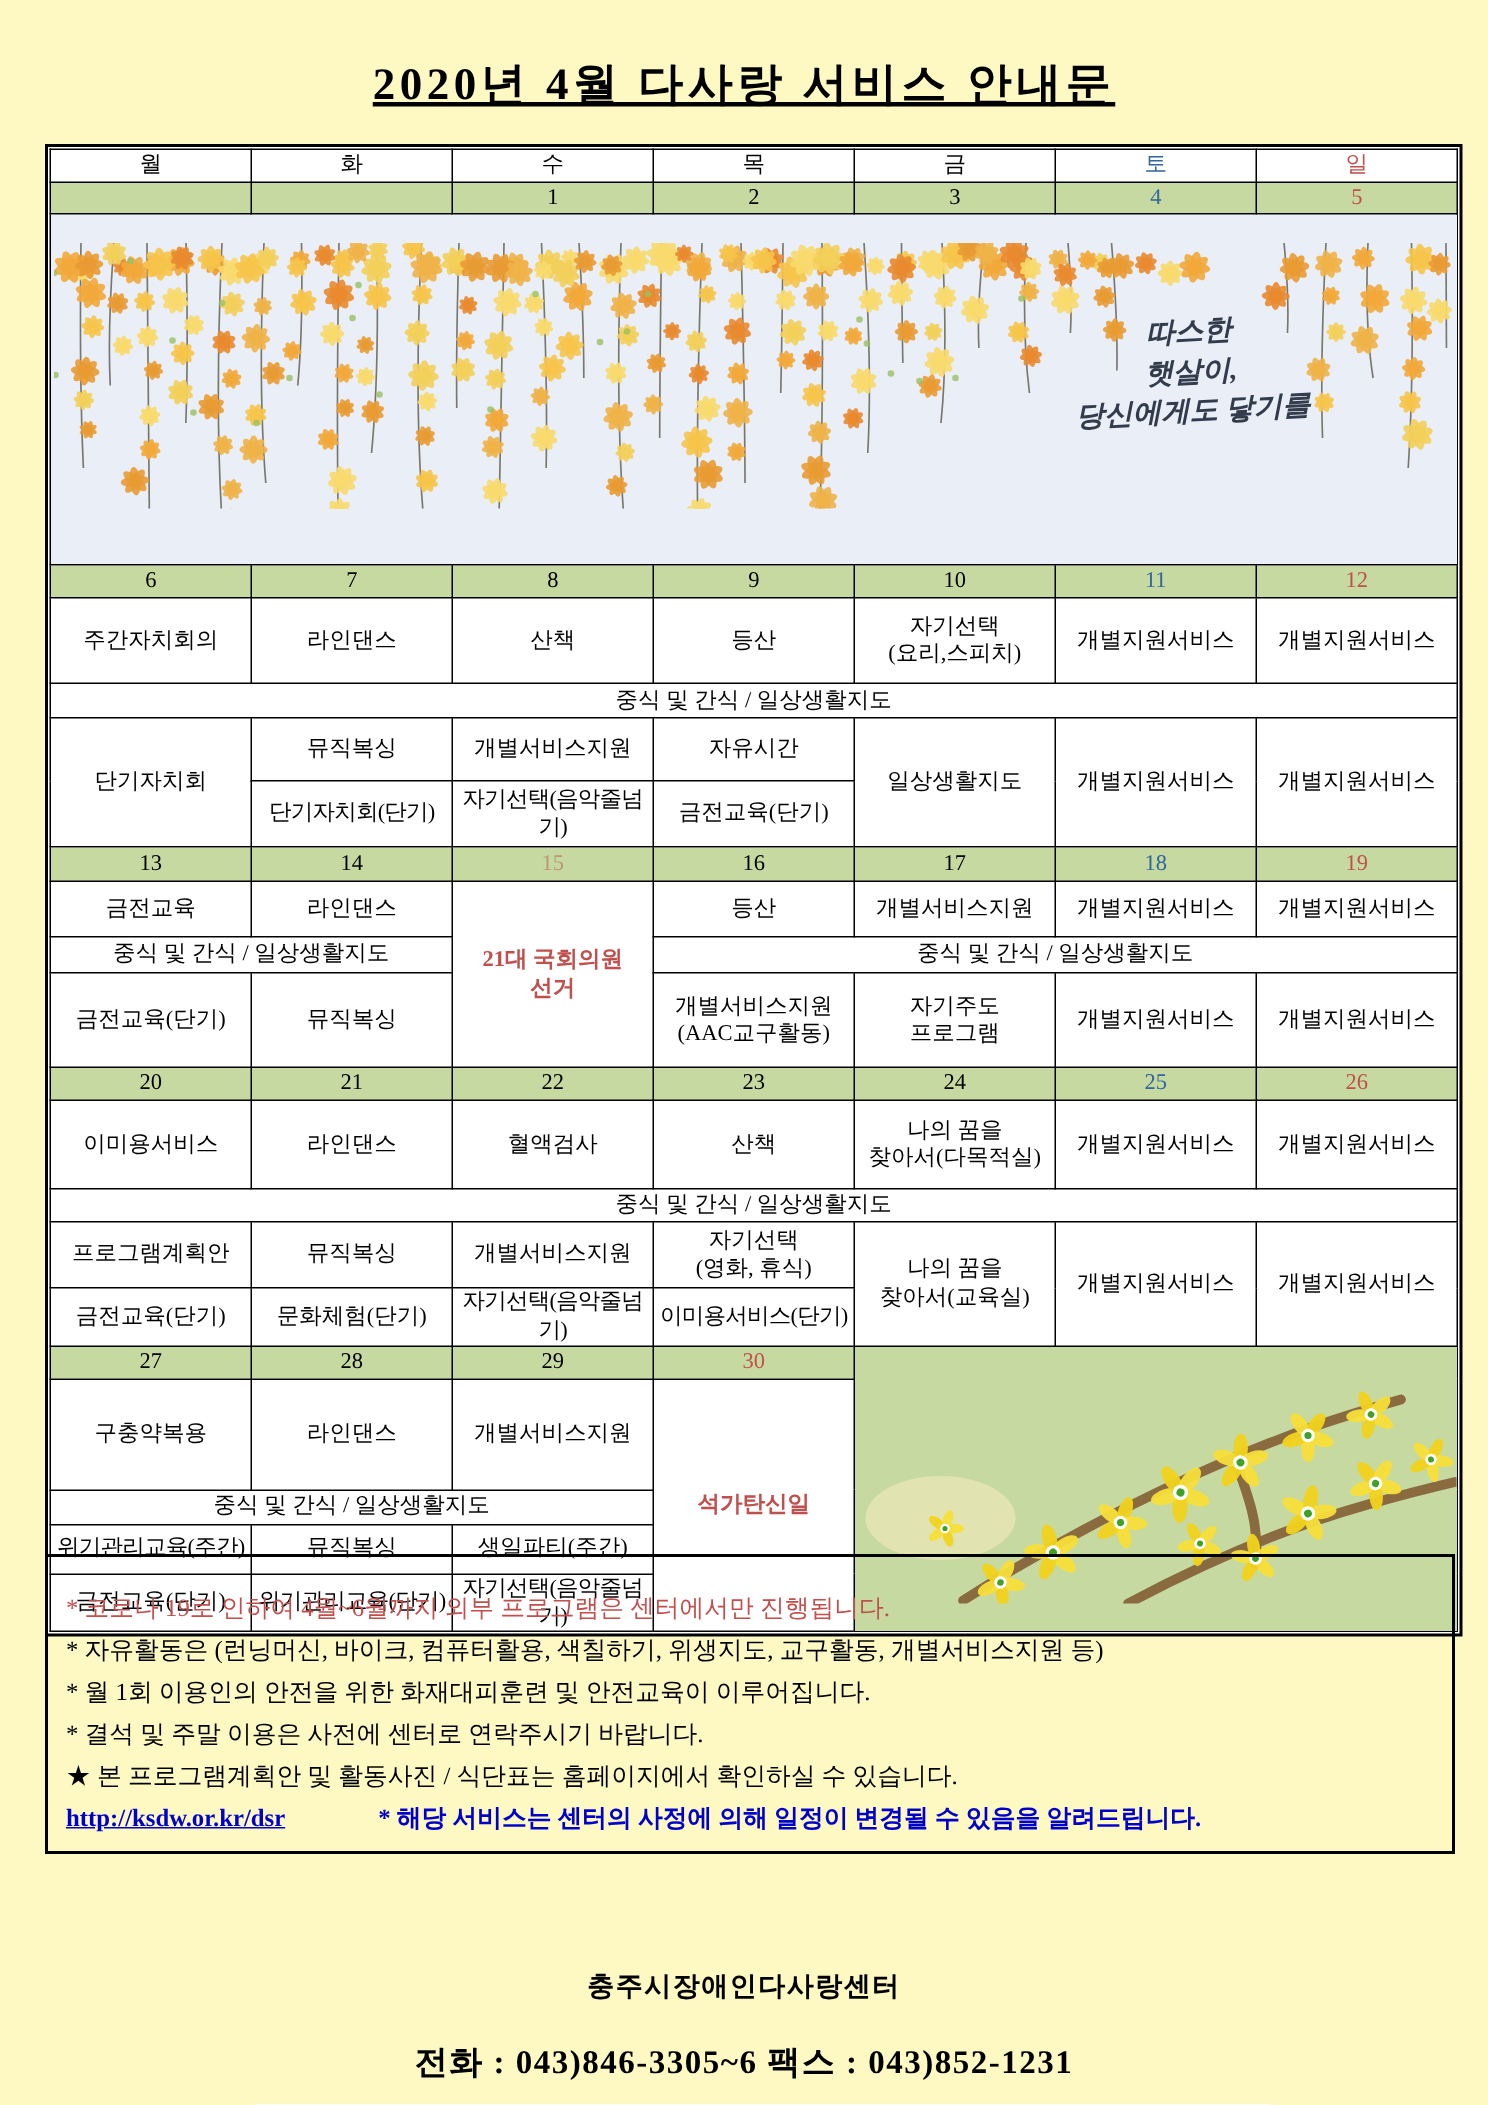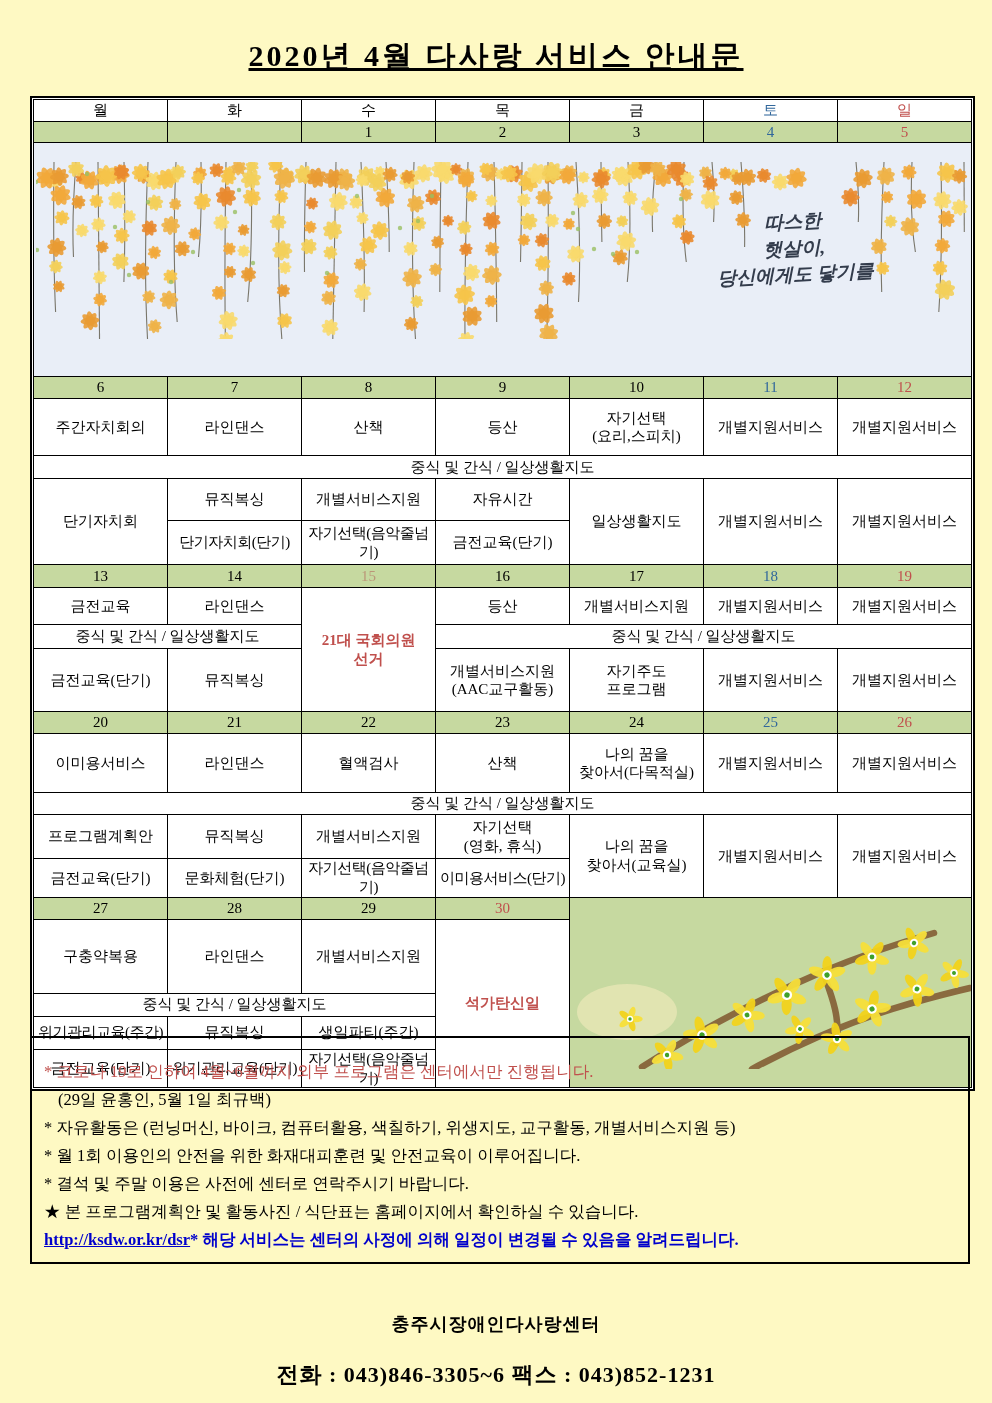--- a/index.html
+++ b/index.html
@@ -29,21 +29,21 @@
   .h36{height:36px}.h33{height:33px}.h38{height:38px}
   .calligraphy{position:absolute;right:52px;top:66px;width:250px;text-align:center;
                color:#333c4c;font-size:19px;font-weight:700;font-style:italic;
                transform:rotate(-3deg);line-height:1.4;white-space:pre-line;}
   .footnote{position:absolute;left:34px;top:1002px;font-size:16px;}
   .notes-box{position:absolute;left:30px;top:1036px;width:914px;border:2px solid #000;
              padding:20px 10px 8px 12px;font-size:16.5px;line-height:28px;}
   .note-red{color:var(--note-red,#c0504d);}
   .note-indent{padding-left:14px;}
   .note-link-row a{color:var(--link-blue,#0000cc);text-decoration:underline;font-weight:600;}
-  .note-blue{color:var(--link-blue,#0000cc);font-weight:600;}
+  .note-blue{color:var(--link-blue,#0000cc);margin-left:62px;font-weight:600;}
   .footer-org{position:absolute;top:1312px;left:0;width:100%;text-align:center;
               font-size:18px;font-weight:600;letter-spacing:1px;}
   .footer-contact{position:absolute;top:1360px;left:0;width:100%;text-align:center;
               font-size:22px;font-weight:600;letter-spacing:1px;}
   svg{display:block;}
 </style>
 </head>
 <body>
 
 <div class="page">
@@ -1692,21 +1692,20 @@
       <td class="dot sm">위기관리교육(단기)</td>
       <td class="dot sm">자기선택(음악줄넘기)</td>
     </tr>
     </tbody>
   </table>
   </div>
 
 
   <div class="notes-box">
     <div class="note-red">* 코로나 19로 인하여 4월~6월까지 외부 프로그램은 센터에서만 진행됩니다.</div>
-    <div class="note-indent">(29일 윤홍인, 5월 1일 최규백)</div>
     <div>* 자유활동은 (런닝머신, 바이크, 컴퓨터활용, 색칠하기, 위생지도, 교구활동, 개별서비스지원 등)</div>
     <div>* 월 1회 이용인의 안전을 위한 화재대피훈련 및 안전교육이 이루어집니다.</div>
     <div>* 결석 및 주말 이용은 사전에 센터로 연락주시기 바랍니다.</div>
     <div>★ 본 프로그램계획안 및 활동사진 / 식단표는 홈페이지에서 확인하실 수 있습니다.</div>
     <div class="note-link-row">
       <a href="#">http://ksdw.or.kr/dsr</a><span class="note-blue">* 해당 서비스는 센터의 사정에 의해 일정이 변경될 수 있음을 알려드립니다.</span>
     </div>
   </div>
 
   <div class="footer-org">충주시장애인다사랑센터</div>

